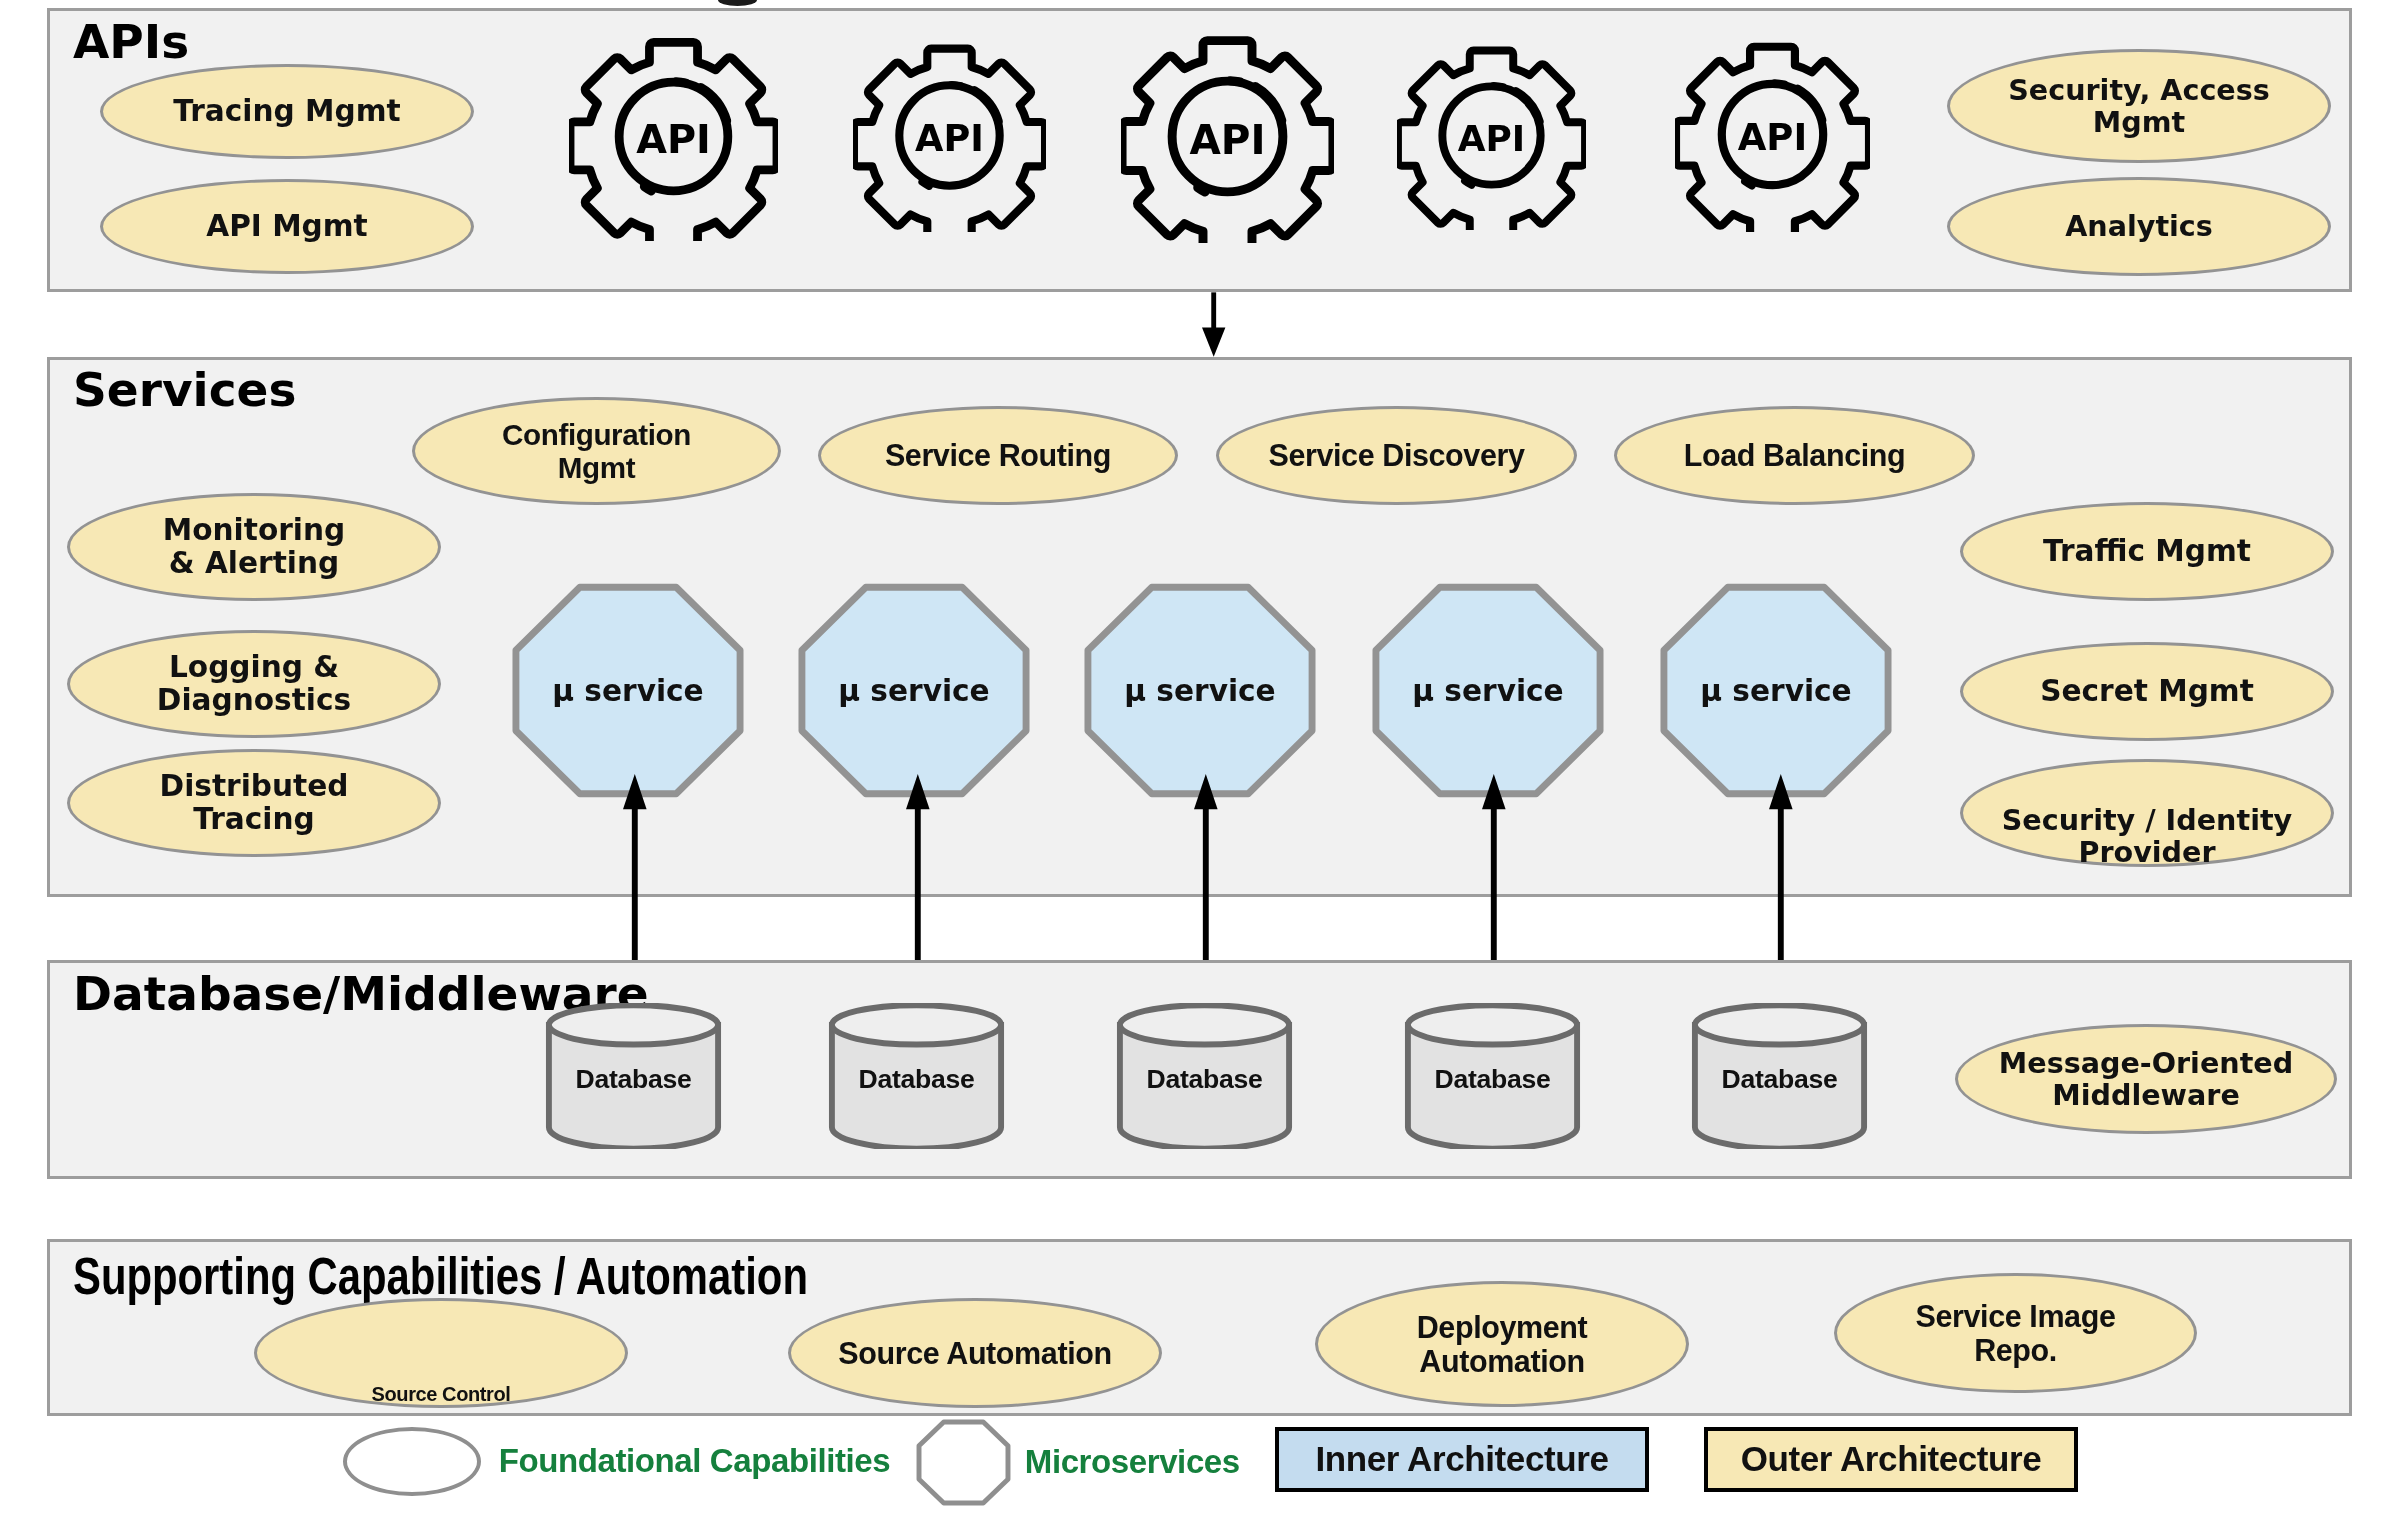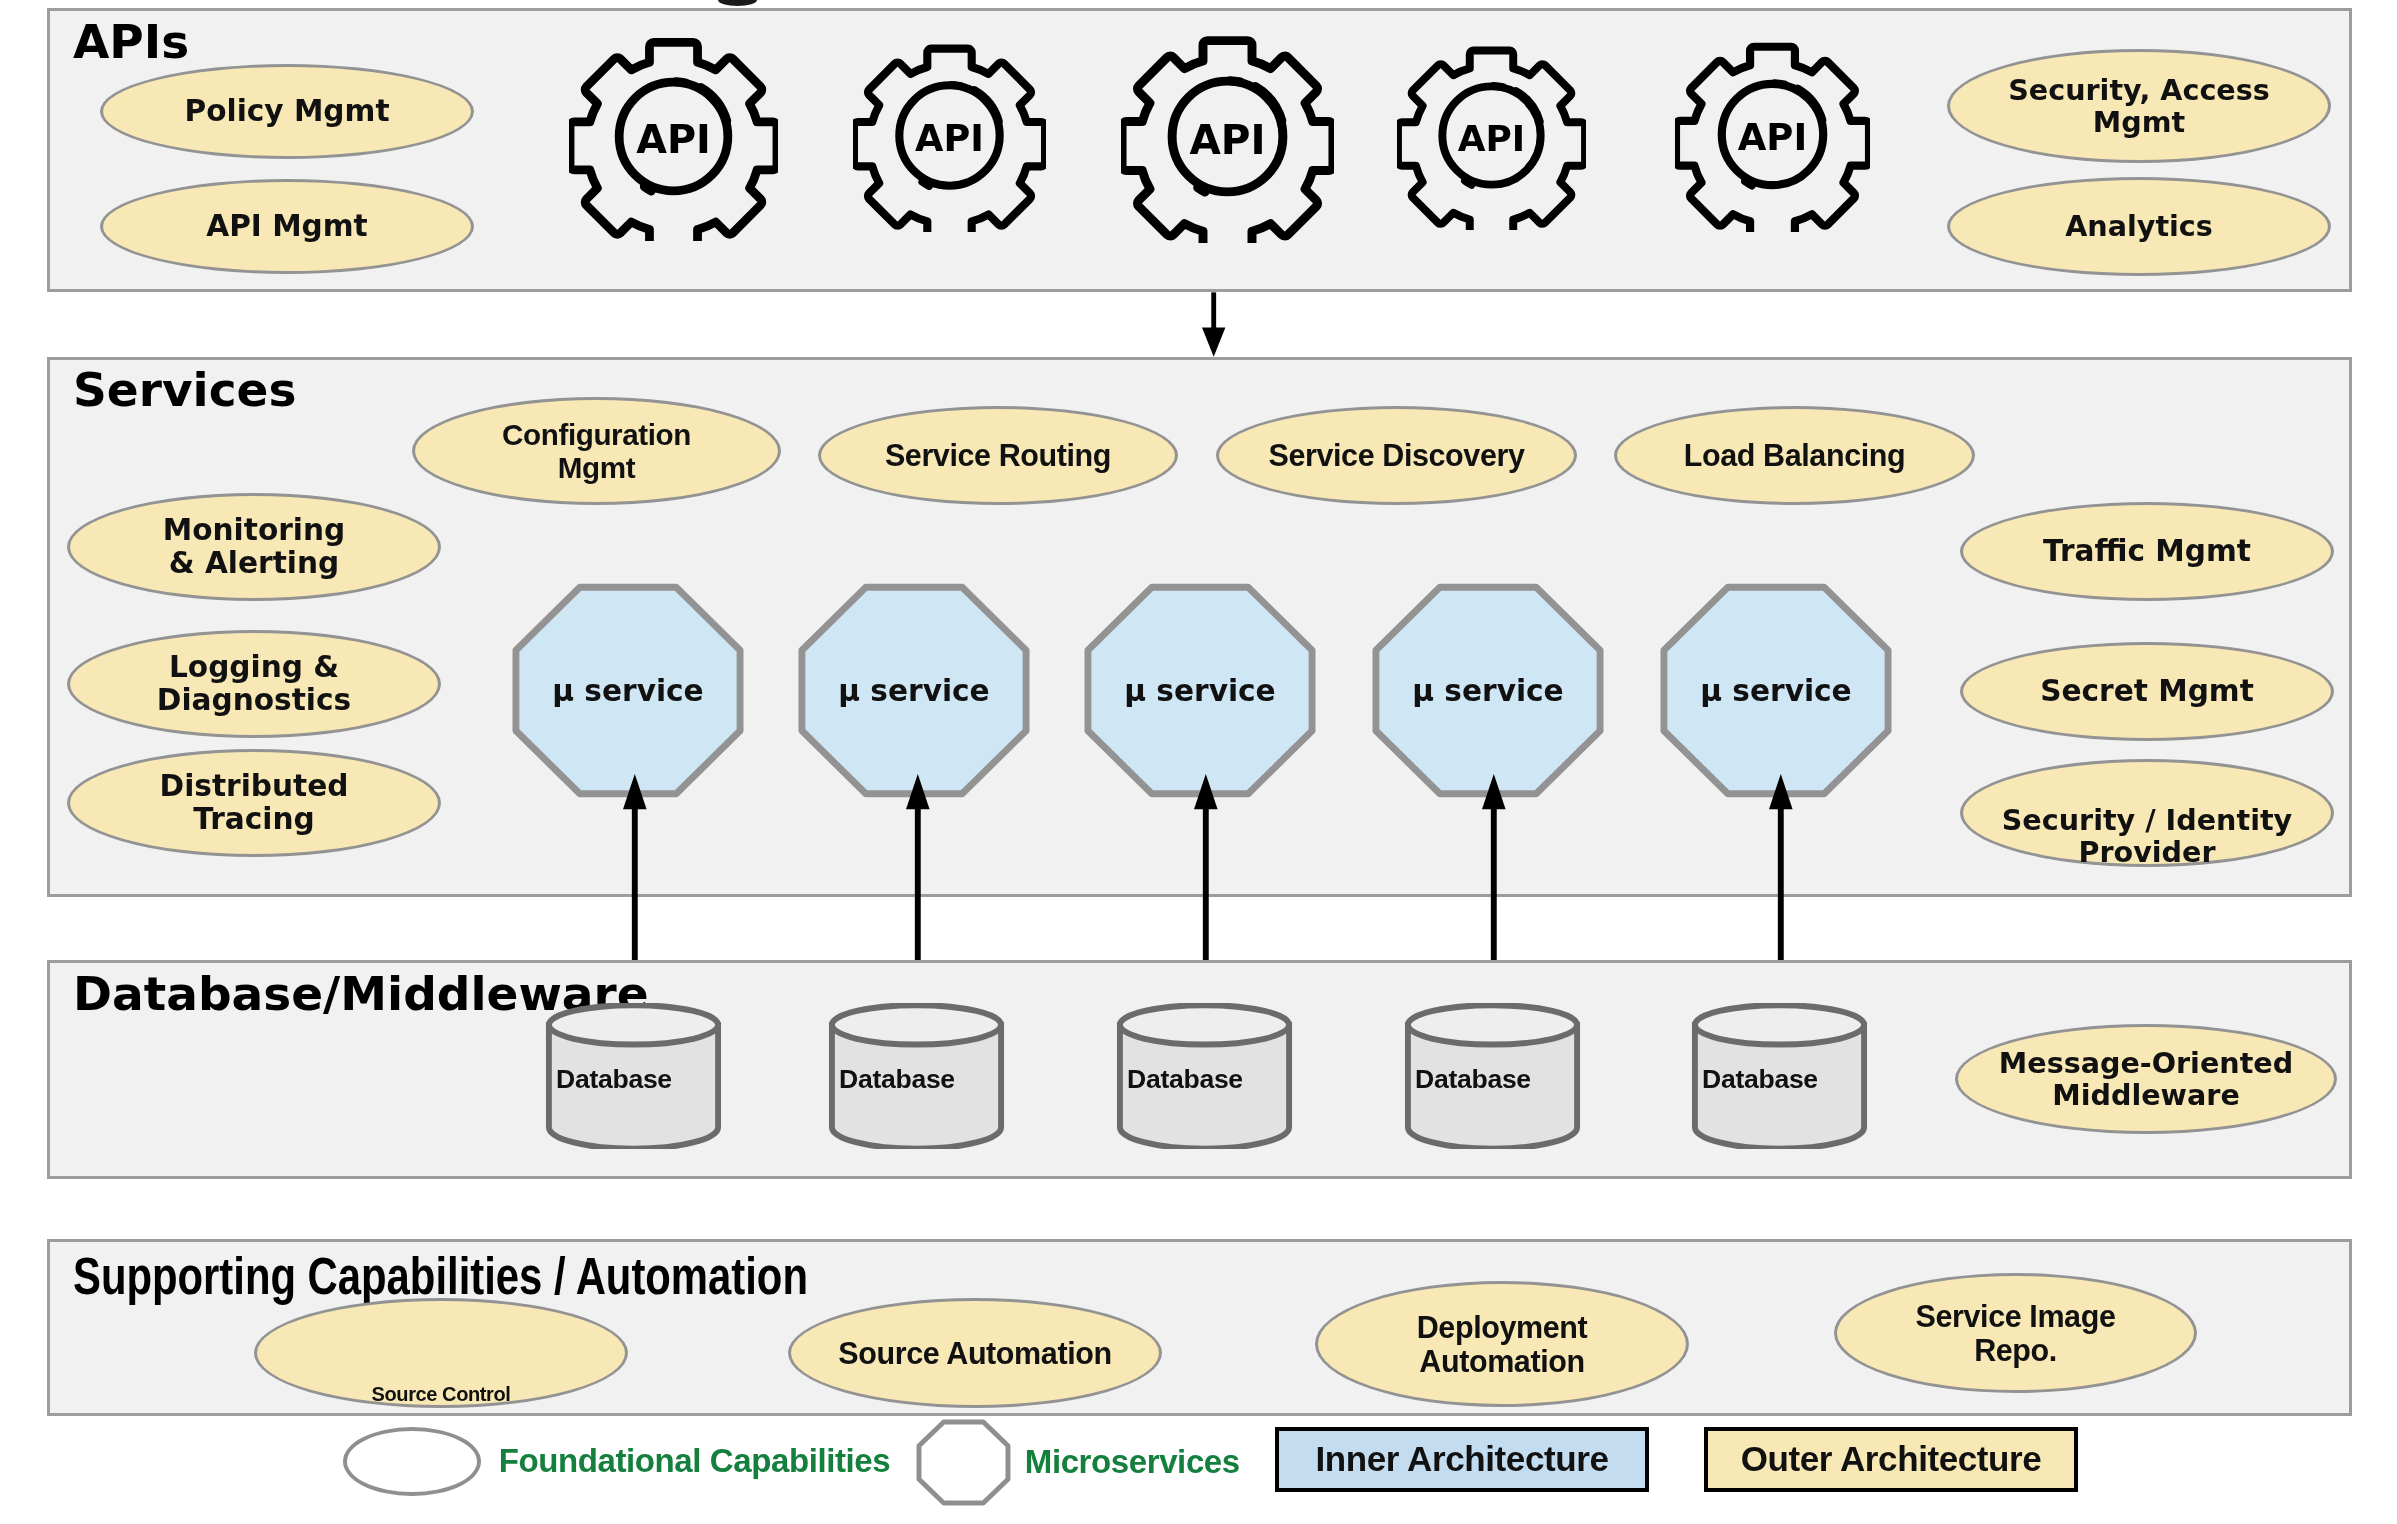--- a/index.html
+++ b/index.html
@@ -86,23 +86,23 @@
     color: #111;
     text-align: center;
     font-family: "DejaVu Sans", sans-serif;
   }
 
   
   .cylinder { position: absolute; }
   .cylinder svg { display: block; }
   .cylinder .cyl-label {
     position: absolute;
-    left: 12px;
+    left: 0;
     width: 100%;
-    text-align: left;
+    text-align: center;
     font-weight: bold;
     font-size: 26.6px;
     color: #111;
     font-family: "Liberation Sans Narrow", "Liberation Sans", sans-serif;
     letter-spacing: -0.3px;
   }
 
   
   .arrow { position: absolute; }
   .arrow svg { display: block; overflow: visible; }
@@ -143,21 +143,21 @@
 <body>
 
 <div id="stage">
 
   <div class="topstub" style="left:718px; top:-5.9px; width:39px; height:11.8px;"></div>
 
   <div class="panel" style="left:47px; top:7.9px; width:2305px; height:284px;"></div>
   <div class="panel-title title-wide" style="left:73px; top:17.7px; font-size:47px;">APIs</div>
 
   <div class="ellipse" style="left:100px; top:64px; width:374px; height:95px; font-size:29.6px;">
-    <span style="white-space:pre-line;">Policy Mgmt</span>
+    <span style="white-space:pre-line;">Tracing Mgmt</span>
   </div>
   <div class="ellipse" style="left:100px; top:179px; width:374px; height:95px; font-size:29.6px;">
     <span style="white-space:pre-line;">API Mgmt</span>
   </div>
 
   <div class="apiGear" style="left:569px; top:31.5px;">
     <svg width="209" height="209" viewBox="0 0 100 100">
       <path d="M40.5 5 h19 a2 2 0 0 1 2 2 v7.5 a36 36 0 0 1 8.7 3.6 l5.3 -5.3 a2 2 0 0 1 2.8 0 l13.4 13.4 a2 2 0 0 1 0 2.8 l-5.3 5.3 a36 36 0 0 1 3.6 8.7 h7.5 a2 2 0 0 1 2 2 v19 a2 2 0 0 1 -2 2 h-7.5 a36 36 0 0 1 -3.6 8.7 l5.3 5.3 a2 2 0 0 1 0 2.8 l-13.4 13.4 a2 2 0 0 1 -2.8 0 l-5.3 -5.3 a36 36 0 0 1 -8.7 3.6 v7.5 a2 2 0 0 1 -2 2 h-19 a2 2 0 0 1 -2 -2 v-7.5 a36 36 0 0 1 -8.7 -3.6 l-5.3 5.3 a2 2 0 0 1 -2.8 0 l-13.4 -13.4 a2 2 0 0 1 0 -2.8 l5.3 -5.3 a36 36 0 0 1 -3.6 -8.7 h-7.5 a2 2 0 0 1 -2 -2 v-19 a2 2 0 0 1 2 -2 h7.5 a36 36 0 0 1 3.6 -8.7 l-5.3 -5.3 a2 2 0 0 1 0 -2.8 l13.4 -13.4 a2 2 0 0 1 2.8 0 l5.3 5.3 a36 36 0 0 1 8.7 -3.6 v-7.5 a2 2 0 0 1 2 -2 z" fill="none" stroke="#000" stroke-width="4.2" stroke-linejoin="round"></path>
       <circle cx="50" cy="50" r="26" fill="none" stroke="#000" stroke-width="4.2"></circle>
       <path d="M63 26.5 a27 27 0 0 1 12.5 16" fill="none" stroke="#000" stroke-width="4.2" stroke-linecap="round"></path>

